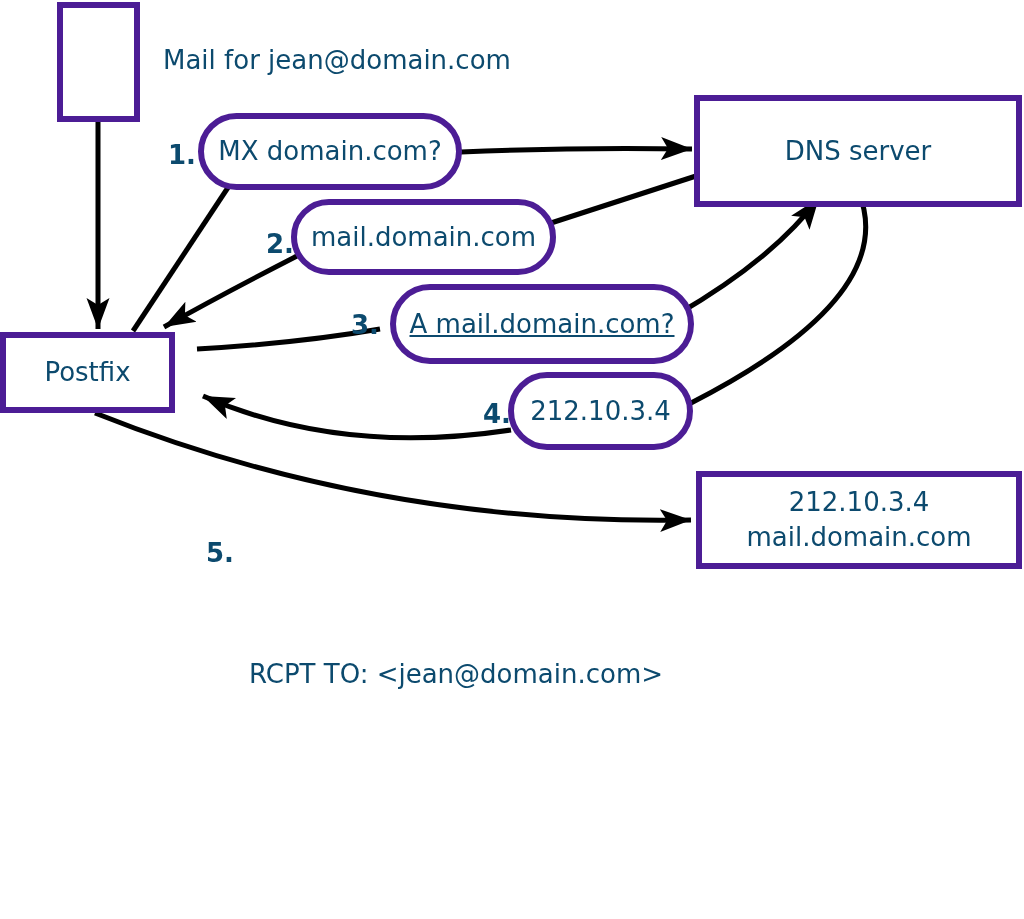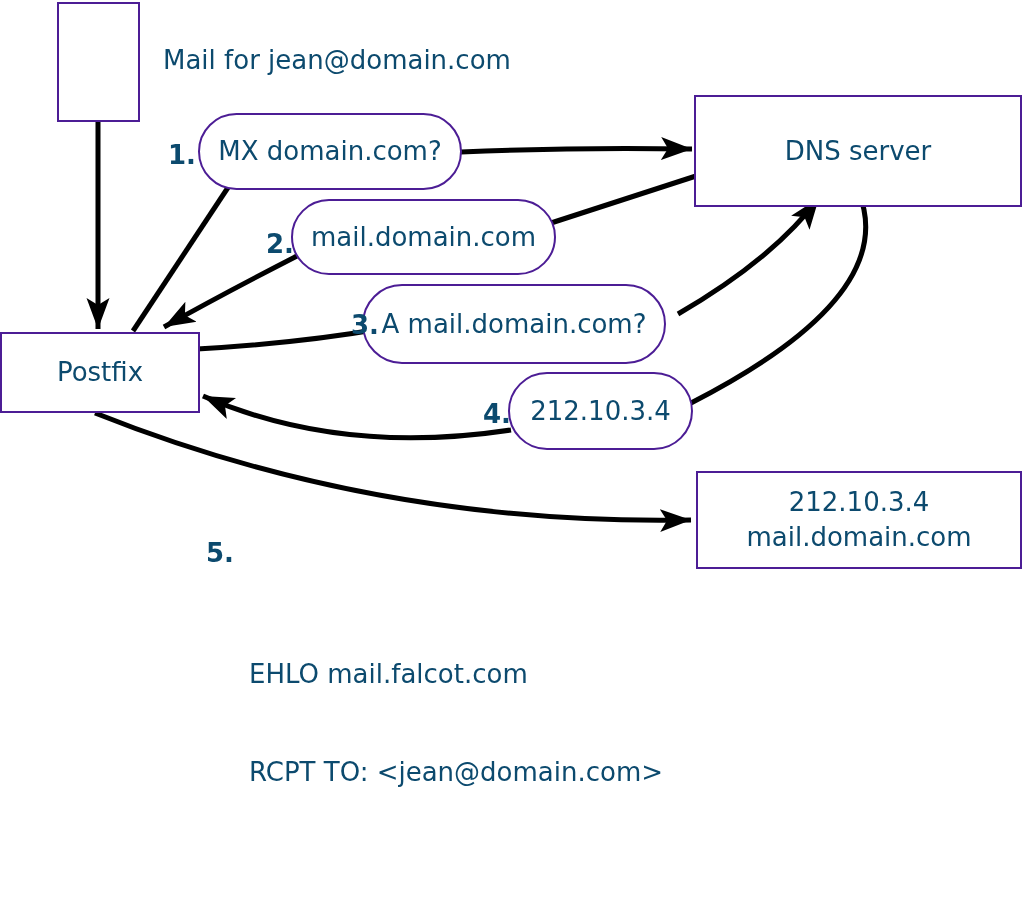--- a/index.html
+++ b/index.html
@@ -19,37 +19,37 @@
   }
   svg.arrows path.shaft {
     fill: none;
     stroke: #000000;
     stroke-width: 5;
   }
   .node {
     position: absolute;
     box-sizing: border-box;
     background: #ffffff;
-    border: 2px solid #4c1d95;
+    border: 6px solid #4c1d95;
     display: flex;
     align-items: center;
     justify-content: center;
     font-size: 26px;
     line-height: 1.25;
     text-align: center;
   }
   .pill { border-radius: 40px; }
   .envelope { left: 57px; top: 2px; width: 83px; height: 120px; }
-  .postfix  { left: 0px;  top: 332px; width: 200px; height: 81px; }
+  .postfix  { left: 0px;  top: 332px; width: 175px; height: 81px; }
   .dns      { left: 694px; top: 95px; width: 328px; height: 112px; }
   .target   { left: 696px; top: 471px; width: 326px; height: 98px;
               flex-direction: column; line-height: 35px; }
   .pill1 { left: 198px; top: 113px; width: 264px; height: 77px; }
   .pill2 { left: 291px; top: 199px; width: 265px; height: 76px; }
-  .pill3 { left: 362px; top: 284px; width: 304px; height: 80px; }
+  .pill3 { left: 390px; top: 284px; width: 304px; height: 80px; text-decoration: underline; }
   .pill4 { left: 508px; top: 372px; width: 185px; height: 78px; }
   .freetext {
     position: absolute;
     font-size: 26px;
     line-height: 1.25;
     white-space: pre;
   }
   .num { font-weight: bold; }
   .heading  { left: 163px; top: 44px; }
   .num1 { left: 168px; top: 139px; }
@@ -112,21 +112,20 @@
   </div>
   <div class="node dns">
     <span>DNS server</span>
   </div>
   <div class="node target">
     <span>212.10.3.4</span>
     <span>mail.domain.com</span>
   </div>
 
   <div class="freetext transcript">
-    <div class="t-line">EHLO mail.falcot.com</div>
     <div class="t-line">RCPT TO: &lt;jean@domain.com&gt;</div>
     
     
     
     
     
     
     
   </div>
 

